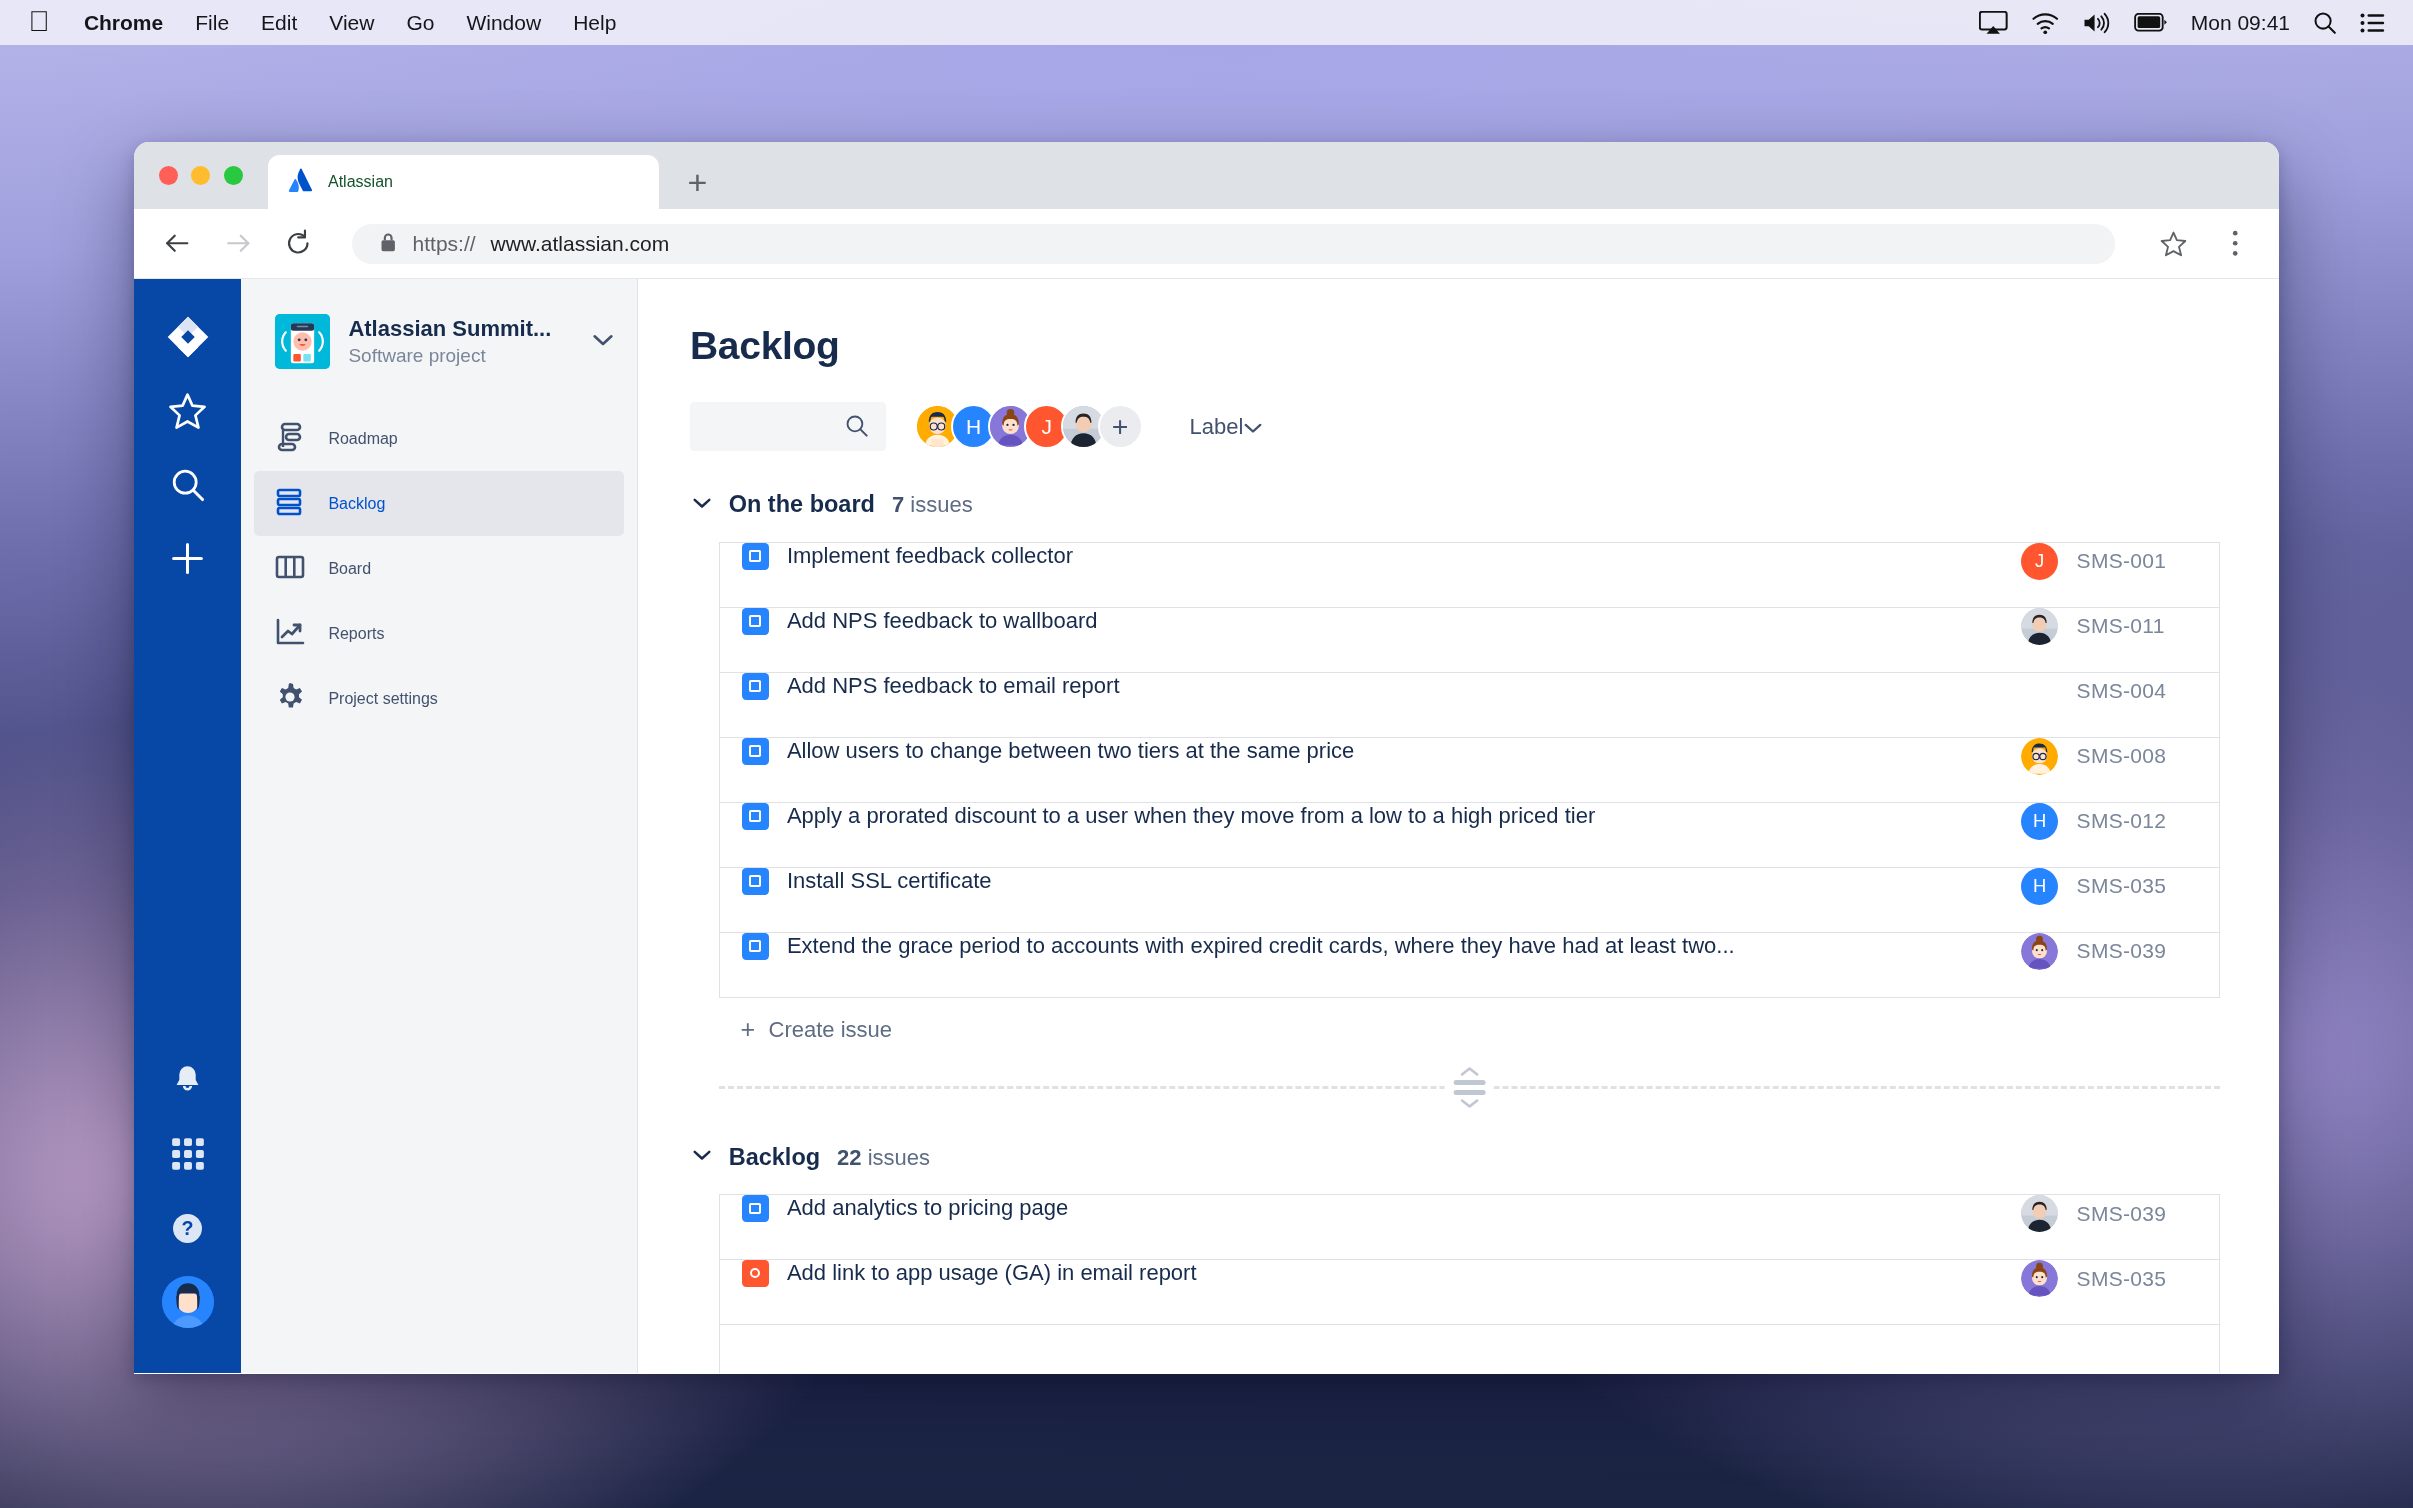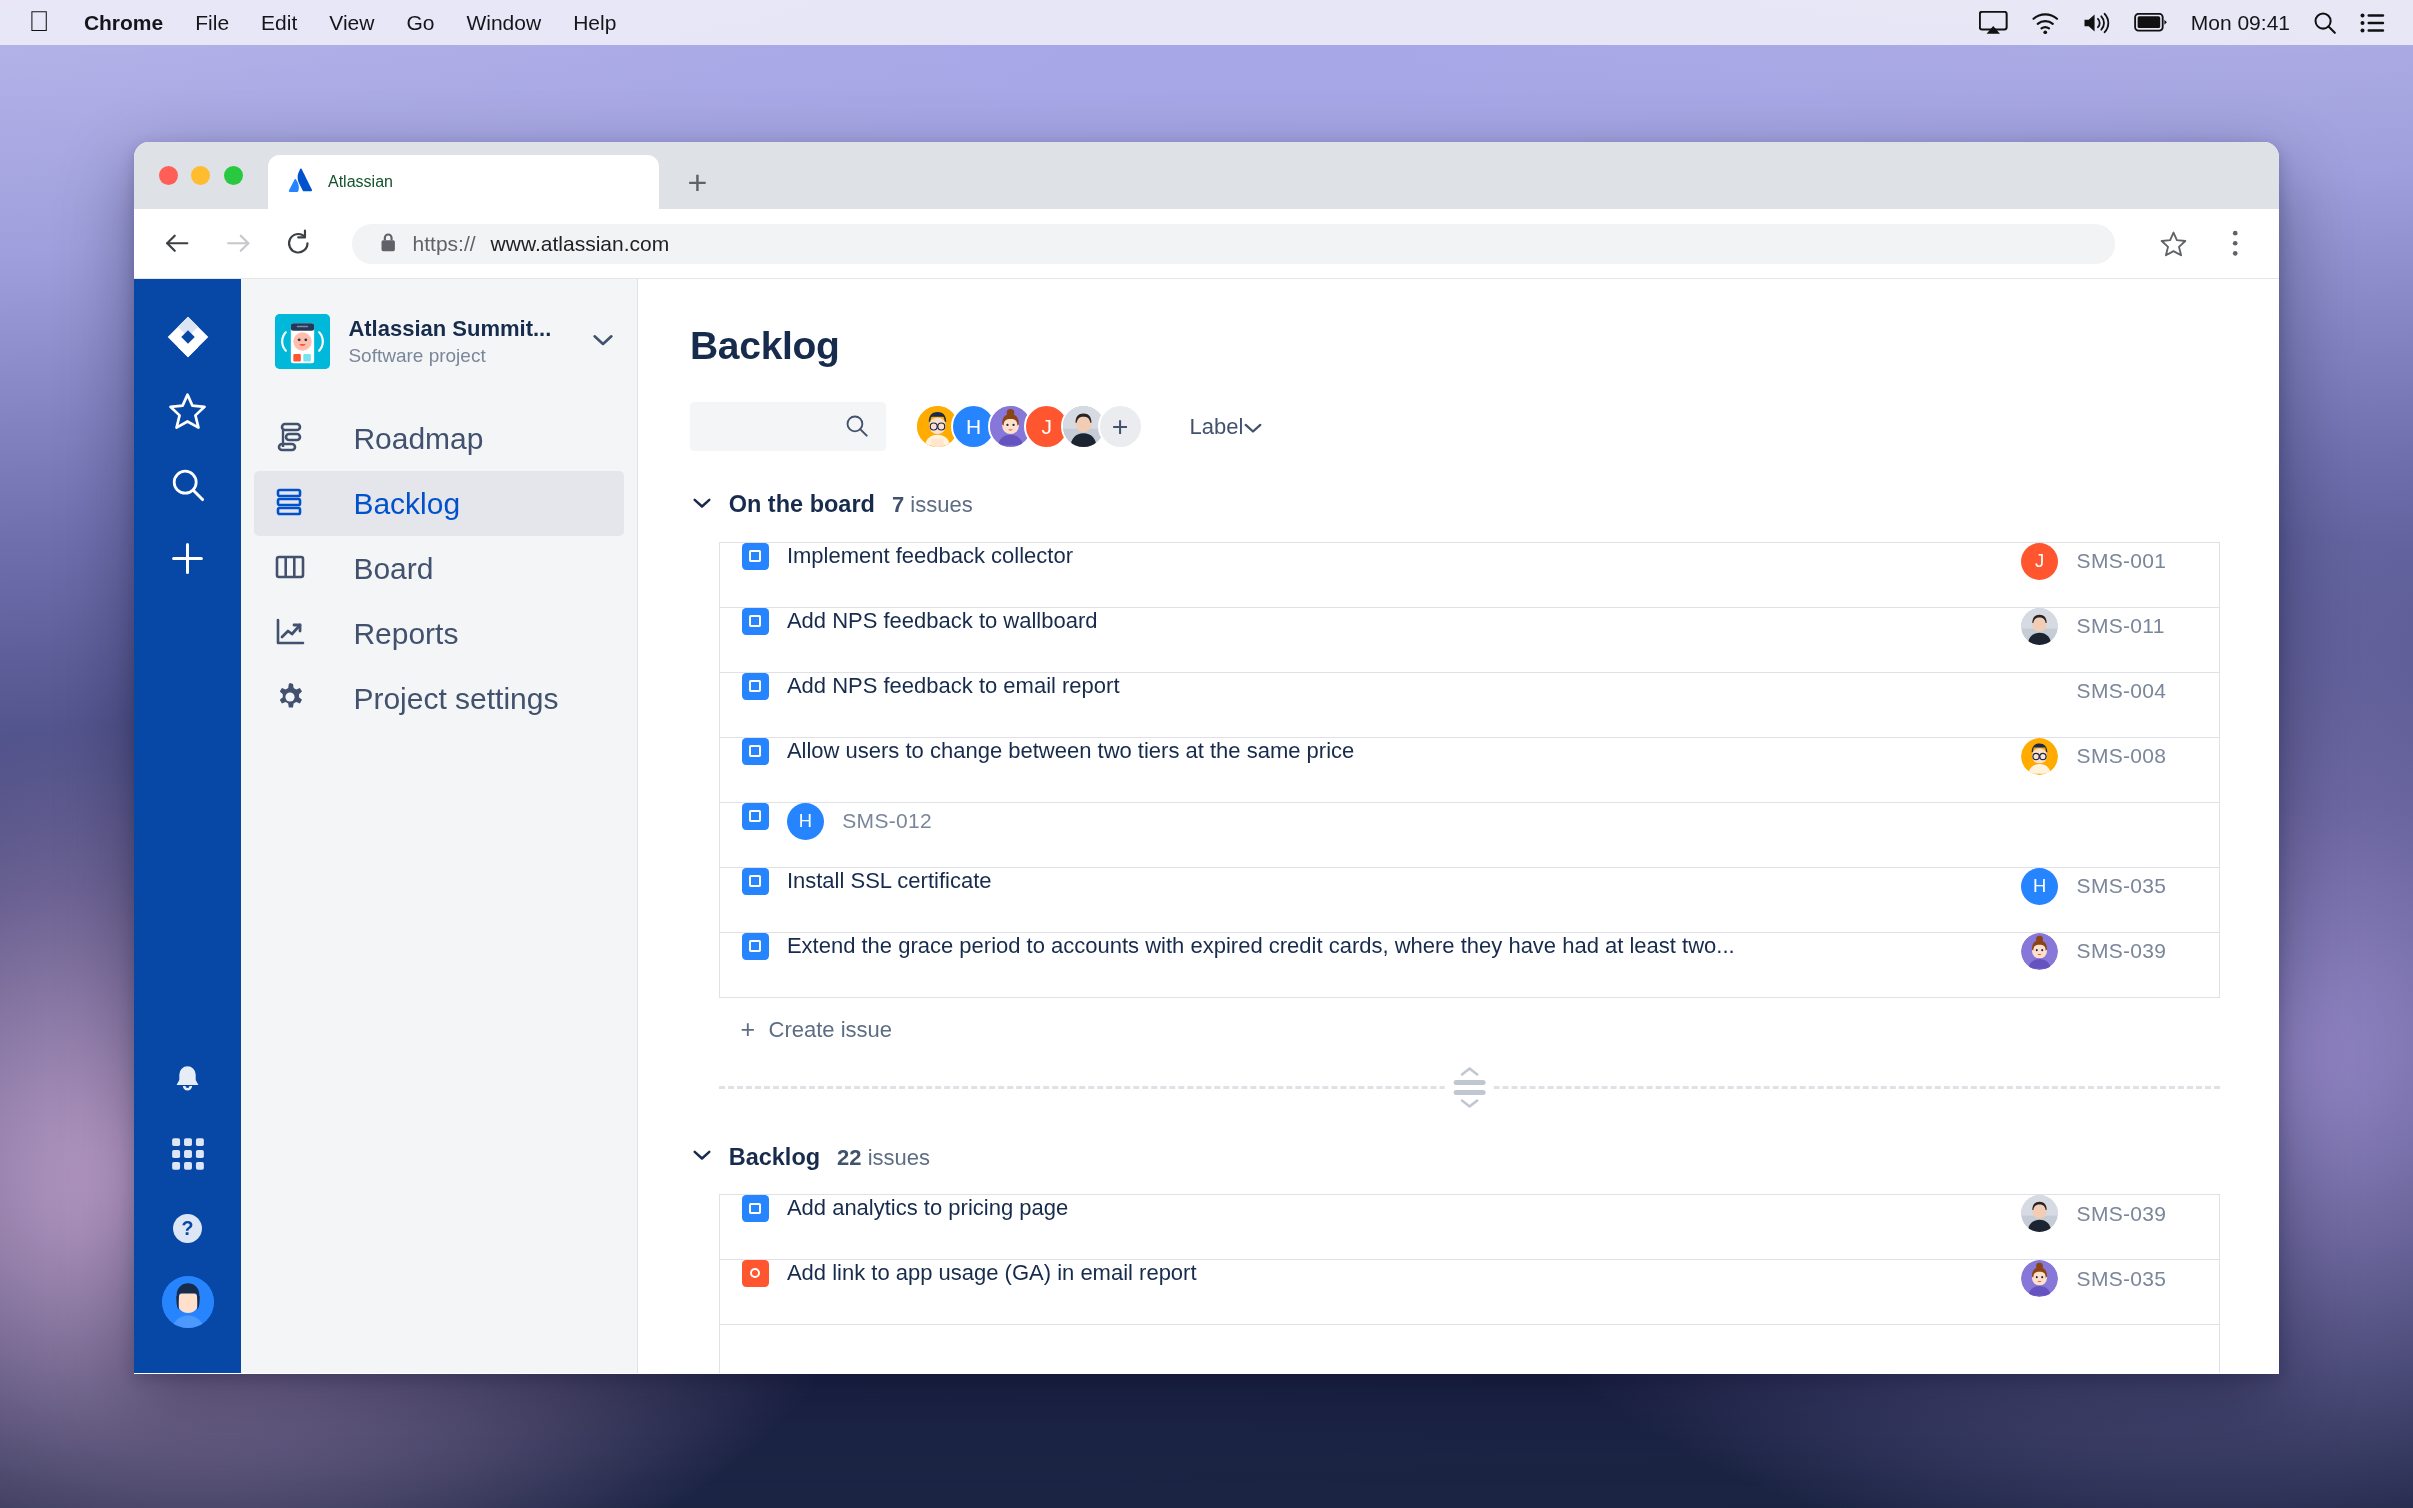--- a/index.html
+++ b/index.html
@@ -137,21 +137,21 @@
   }
   .proj-sub { font-size: 19px; color: #7a869a; margin-top: 3.4px; }
   .proj-chev { color: #42526e; flex-shrink: 0; }
 
   .nav-item {
     display: flex; align-items: center; gap: 22px;
     height: 65px; margin: 0 13.4px; padding-left: 20px;
     border-radius: 5px;
   }
   .nav-item.active { background: #e4e6eb; }
-  .nav-label { font-size: 30px; color: #42526e; margin-left: 25px; }
+  .nav-label { font-size: 16px; color: #42526e; }
   .nav-item.active .nav-label { color: #0052cc; font-weight: normal; }
 
   
   .main {
     flex: 1; background: #fff; padding: 45px 59px 0 52px;
     overflow: hidden;
   }
   .page-title {
     font-size: 39px; font-weight: bold; color: #172b4d;
     letter-spacing: -0.3px; margin-bottom: 34px;
@@ -655,20 +655,21 @@
                   <circle cx="32" cy="27" r="4.6" fill="none" stroke="#172b4d" stroke-width="1.8"></circle>
                   <line x1="26.6" y1="27" x2="27.4" y2="27" stroke="#172b4d" stroke-width="1.8"></line>
                 </svg>
             </span>
             <span class="ikey">SMS-008</span>
           </span>
         </div>
 
         <div class="issue-row">
           <span class="itype story"></span>
+          <span class="ititle">Apply a prorated discount to a user when they move from a low to a high priced tier</span>
           <span class="irt">
             <span class="iav" style="background:#2684ff">H</span>
             <span class="ikey">SMS-012</span>
           </span>
         </div>
 
         <div class="issue-row">
           <span class="itype story"></span>
           <span class="ititle">Install SSL certificate</span>
           <span class="irt">

